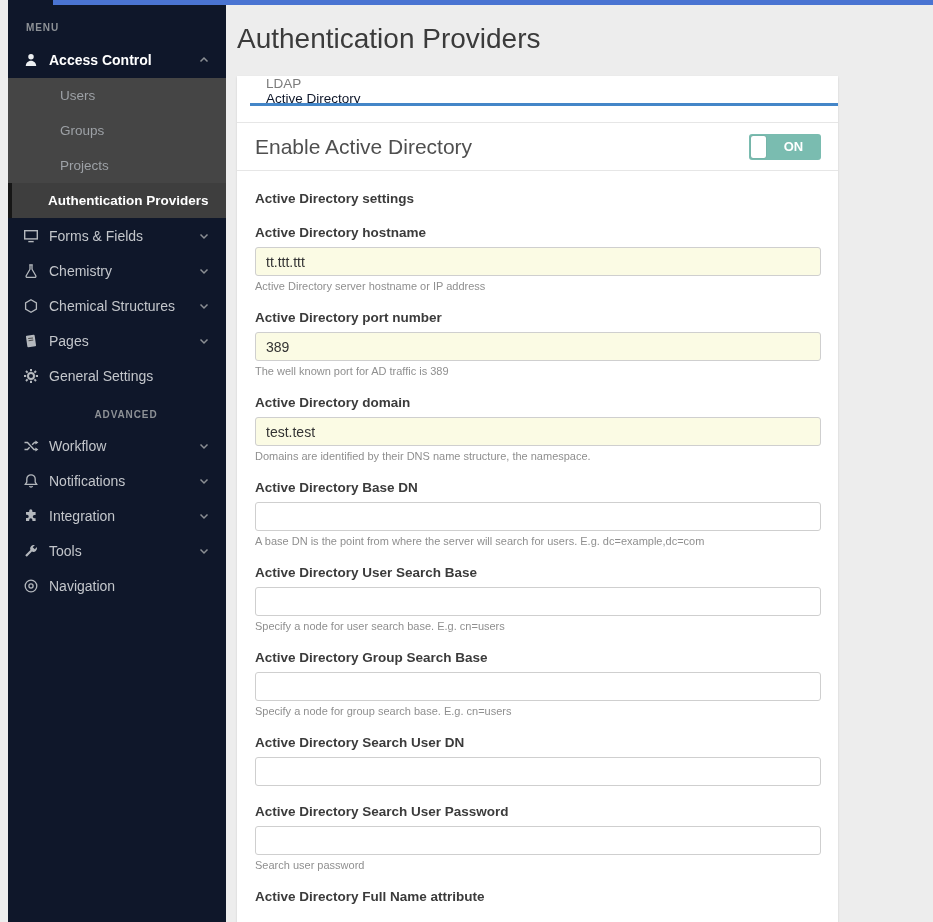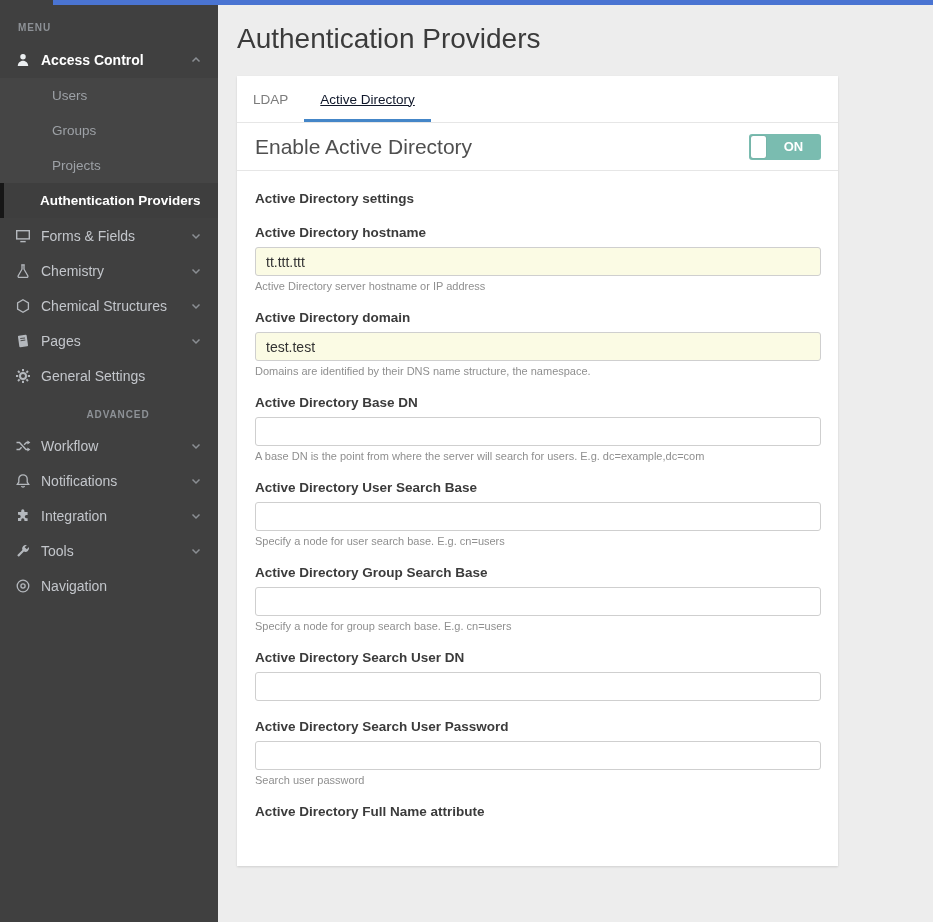--- a/index.html
+++ b/index.html
@@ -6,42 +6,42 @@
   body{
     width:933px;height:922px;overflow:hidden;position:relative;
     background:#ededed;
     font-family:"Liberation Sans","DejaVu Sans",sans-serif;
     -webkit-font-smoothing:antialiased;
   }
   
   .topbar-accent{position:absolute;left:53px;right:0;top:0;height:5px;background:#4a74d2;z-index:9;}
 
   
-  .sidebar{position:absolute;left:0;top:0;width:218px;height:100%;background:#404040;z-index:1;}
+  .sidebar{position:absolute;left:8px;top:0;width:218px;height:100%;background:#0f172a;z-index:1;}
   .menu-heading{color:#8d9196;font-size:10px;font-weight:bold;letter-spacing:.9px;padding:22px 0 0 18px;height:10px;}
   .menu-heading.advanced{padding-top:16px;padding-bottom:9px;height:10px;text-align:center;}
   .gap{height:10px;}
   .item{display:flex;align-items:center;height:35px;padding:0 16px 0 14px;color:#c3c6cb;font-size:14px;cursor:pointer;}
   .item .icon{width:18px;height:17px;margin-right:9px;display:inline-flex;align-items:center;justify-content:center;color:#b4b8bd;flex:none;}
   .item .icon svg{width:16px;height:16px;display:block;}
   .item .label{flex:1;white-space:nowrap;overflow:hidden;}
   .chev{width:12px;height:12px;color:#8b8f94;flex:none;display:inline-flex;}
   .chev svg{width:12px;height:12px;display:block;}
   .item.parent{color:#ffffff;font-weight:bold;height:36px;justify-content:flex-end;}
   .item.parent .icon{color:#eceff1;}
   .submenu{background:#454545;}
   .sub{display:flex;align-items:center;height:35px;padding-left:52px;color:#9da1a6;font-size:13.5px;cursor:pointer;}
   .sub.active{background:#3e3e3e;color:#ffffff;font-weight:bold;border-left:4px solid #161616;padding-left:36px;}
 
   
   main{margin-left:218px;padding-left:19px;}
   h1.page-title{font-size:28px;font-weight:400;color:#3b3b3b;margin:22px 0 21px 0;line-height:33px;}
   .card{width:601px;background:#ffffff;box-shadow:0 1px 2px rgba(0,0,0,.12);}
 
-  .tabs{display:flex;height:46px;border-bottom:1px solid #e6e6e6;}
+  .tabs{display:flex;height:46px;border-bottom:1px solid #e6e6e6;padding-left:13px;flex-direction:column;}
   .tab{padding:0 16px;display:flex;align-items:center;font-size:13.5px;color:#7c7c7c;position:relative;cursor:pointer;}
   .tab.active{color:#0f172a;text-decoration:underline;}
   .tab.active::after{content:"";position:absolute;left:0;right:0;bottom:0;height:3px;background:#4486c8;}
 
   .enable-row{display:flex;align-items:center;height:47px;padding:0 17px 0 18px;border-bottom:1px solid #e6e6e6;}
   .enable-row h2{font-size:21px;font-weight:400;color:#4f4f4f;margin:0;}
   .toggle{margin-left:auto;width:72px;height:26px;background:#7abcb0;border-radius:3px;display:flex;align-items:center;cursor:pointer;}
   .toggle .knob{width:15px;height:22px;background:#ffffff;border-radius:2px;margin-left:2px;box-shadow:0 0 1px rgba(0,0,0,.35);}
   .toggle .on{flex:1;text-align:center;color:#ffffff;font-weight:bold;font-size:13px;}
 
@@ -235,20 +235,21 @@
       <h2>Enable Active Directory</h2>
       <div class="toggle">
         <span class="knob"></span>
         <span class="on">ON</span>
       </div>
     </div>
     <div class="settings">
       <h3>Active Directory settings</h3>
       <div id="fields">
           <div class="field"><div class="flabel">Active Directory hostname</div><input type="text" class="filled" value="tt.ttt.ttt" style=""><div class="help">Active Directory server hostname or IP address</div></div>
+          <div class="field"><div class="flabel">Active Directory port number</div><input type="text" class="filled" value="389" style=""><div class="help">The well known port for AD traffic is 389</div></div>
           <div class="field"><div class="flabel">Active Directory domain</div><input type="text" class="filled" value="test.test" style=""><div class="help">Domains are identified by their DNS name structure, the namespace.</div></div>
           <div class="field"><div class="flabel">Active Directory Base DN</div><input type="text" class="" value="" style=""><div class="help">A base DN is the point from where the server will search for users. E.g. dc=example,dc=com</div></div>
           <div class="field"><div class="flabel">Active Directory User Search Base</div><input type="text" class="" value="" style=""><div class="help">Specify a node for user search base. E.g. cn=users</div></div>
           <div class="field"><div class="flabel">Active Directory Group Search Base</div><input type="text" class="" value="" style=""><div class="help">Specify a node for group search base. E.g. cn=users</div></div>
           <div class="field"><div class="flabel">Active Directory Search User DN</div><input type="text" class="" value="" style=""></div>
           <div class="field"><div class="flabel">Active Directory Search User Password</div><input type="text" class="" value="" style=""><div class="help">Search user password</div></div>
           <div class="field">
             <div class="flabel">Active Directory Full Name attribute</div>
           </div>
         </div>

